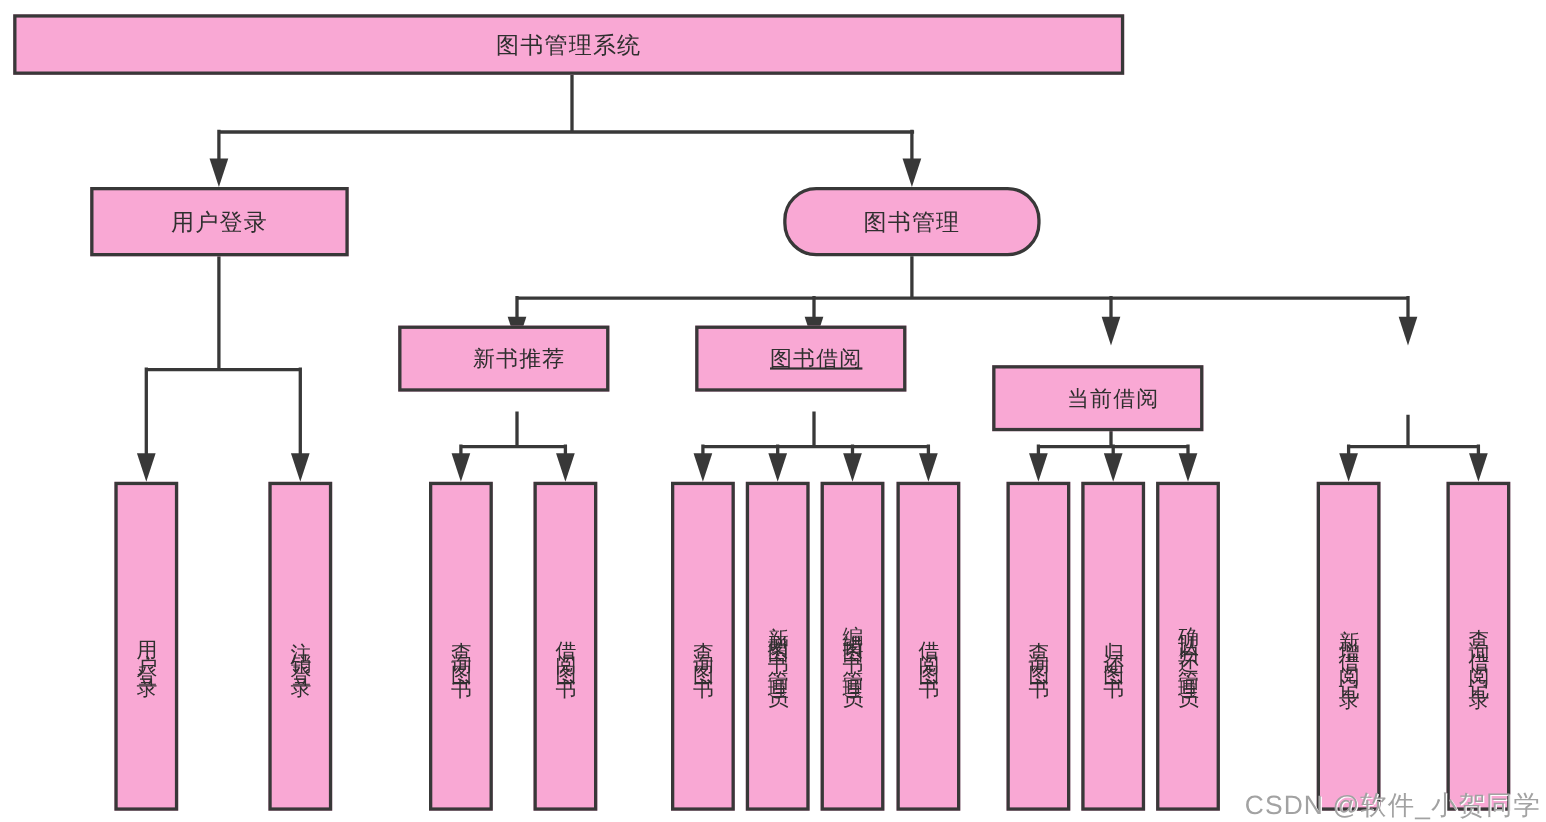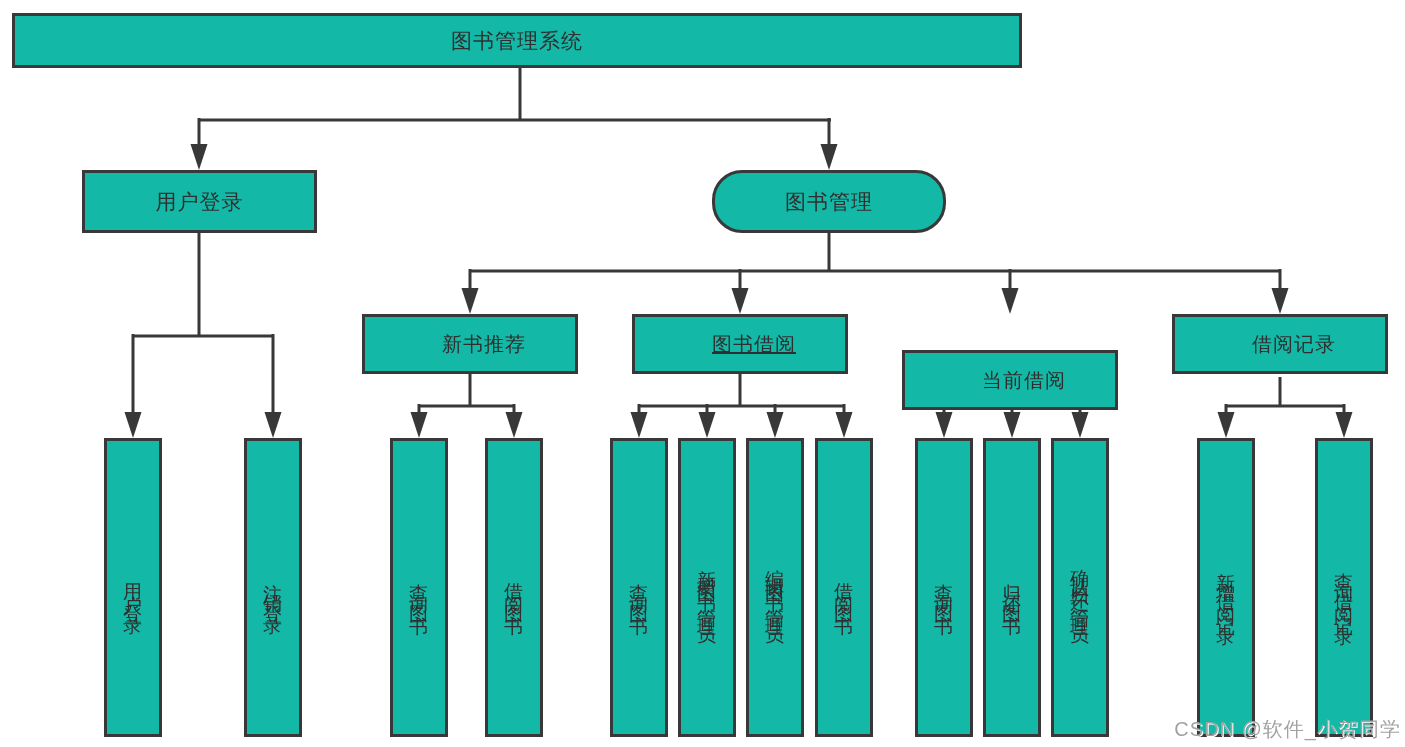--- a/index.html
+++ b/index.html
@@ -14,46 +14,46 @@
     width:1405px;
     height:747px;
     background:#ffffff;
     overflow:hidden;
   }
   .stage svg{position:absolute;left:0;top:0;}
   .node{
     position:absolute;
     box-sizing:border-box;
     border:3px solid var(--line);
-    background:#14b8a6;
+    background:#f9a8d4;
     display:flex;
     align-items:center;
     justify-content:center;
     color:var(--text);
     letter-spacing:1px;
   }
   .root{left:12px;top:13px;width:1010px;height:55px;font-size:21px;}
   .lvl2{top:170px;height:63px;width:235px;font-size:21px;}
-  .lvl3{top:314px;height:60px;width:216px;font-size:20px;padding-left:28px;}
+  .lvl3{top:296px;height:60px;width:192px;font-size:20px;padding-left:28px;}
   .leaf{
     top:438px;height:299px;width:58px;
     font-size:19px;
     letter-spacing:11px;
   }
   .leaf .vtext{
     writing-mode:vertical-rl;
     text-orientation:mixed;
     line-height:1;
     margin-top:4px;
   }
   .watermark{
     position:absolute;
     right:4px;
     top:716px;
-    font-size:20px;
+    font-size:24px;
     color:var(--wm);
     letter-spacing:1px;
     text-shadow:1px 1px 0 #ffffff;
     z-index:5;
     white-space:nowrap;
   }
   .connector-path{stroke:var(--line);stroke-width:3;fill:none;}
   .arrowhead{fill:var(--line);stroke:none;}
 </style>
 </head>
@@ -132,23 +132,20 @@
 
   <div class="node lvl3" style="left:362px;">
     <span>新书推荐</span>
   </div>
   <div class="node lvl3" style="left:632px;text-decoration:underline;">
     <span>图书借阅</span>
   </div>
   <div class="node lvl3" style="left:902px;margin-top:36px;">
     <span>当前借阅</span>
   </div>
-  <div class="node lvl3" style="left:1172px;">
-    <span>借阅记录</span>
-  </div>
 
   <div class="node leaf" style="left:104px;">
     <span class="vtext">用户登录</span>
   </div>
   <div class="node leaf" style="left:244px;">
     <span class="vtext">注销登录</span>
   </div>
   <div class="node leaf" style="left:390px;">
     <span class="vtext">查询图书</span>
   </div>

